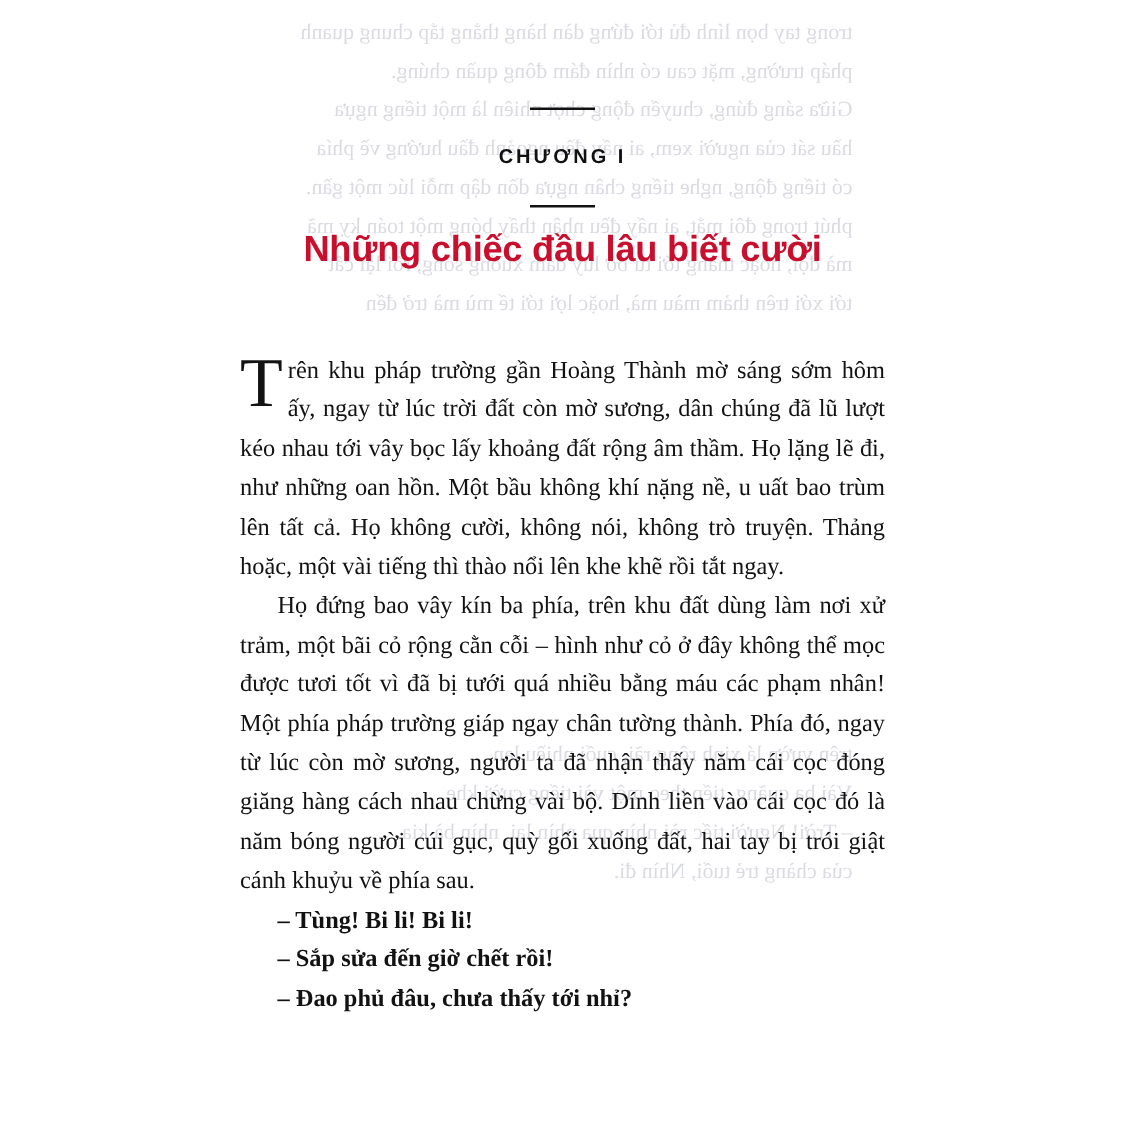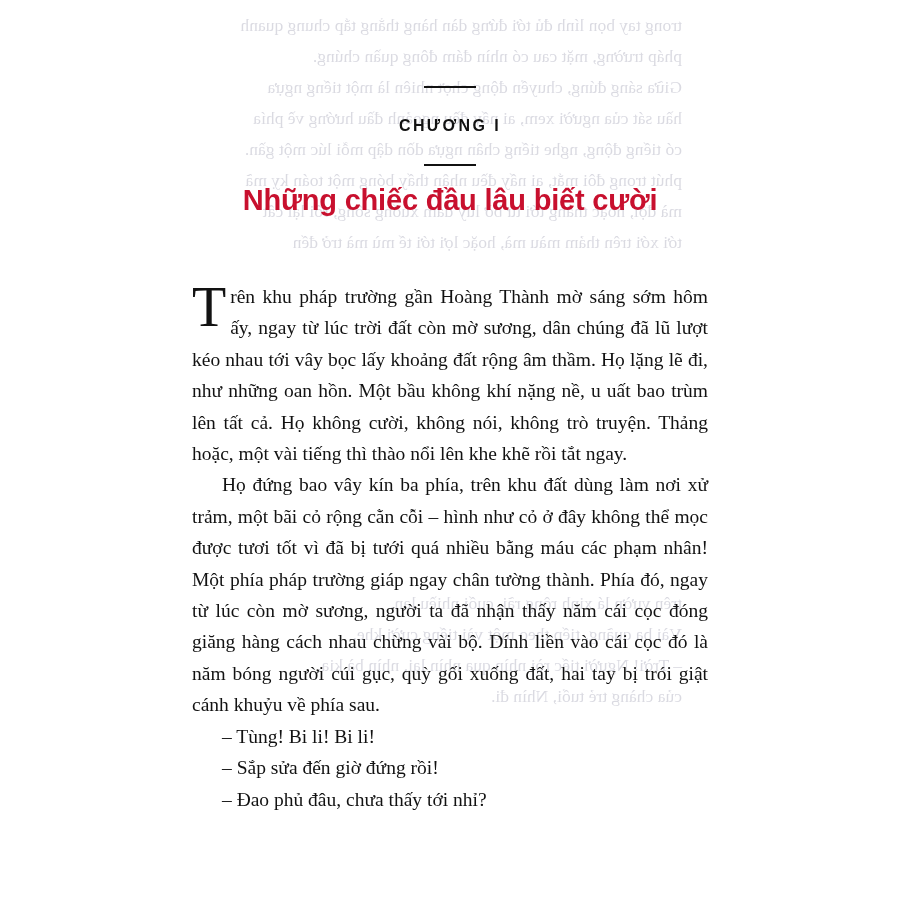--- a/index.html
+++ b/index.html
@@ -109,20 +109,21 @@
     color: #121212;
     text-align: justify;
     text-justify: inter-word;
   }
   .body-text p {
     margin: 0;
     text-indent: 30px;
   }
   .body-text p.dialogue {
     text-indent: 30px;
+    font-weight: bold;
   }
   .body-text p.first {
     text-indent: 0;
   }
 
   
   .dropcap {
     float: left;
     font-family: "Liberation Serif", serif;
     font-size: 56px;
@@ -162,20 +163,20 @@
           <span class="chapter-label">CHƯƠNG I</span>
           <span class="rule"></span>
         </div>
         <div class="chapter-title">Những chiếc đầu lâu biết cười</div>
       </div>
 
       <div class="body-text">
         <p class="first"><span class="dropcap">T</span><span>rên khu pháp trường gần Hoàng Thành mờ sáng sớm hôm ấy, ngay từ lúc trời đất còn mờ sương, dân chúng đã lũ lượt kéo nhau tới vây bọc lấy khoảng đất rộng âm thầm. Họ lặng lẽ đi, như những oan hồn. Một bầu không khí nặng nề, u uất bao trùm lên tất cả. Họ không cười, không nói, không trò truyện. Thảng hoặc, một vài tiếng thì thào nổi lên khe khẽ rồi tắt ngay.</span></p>
         <p>Họ đứng bao vây kín ba phía, trên khu đất dùng làm nơi xử trảm, một bãi cỏ rộng cằn cỗi – hình như cỏ ở đây không thể mọc được tươi tốt vì đã bị tưới quá nhiều bằng máu các phạm nhân! Một phía pháp trường giáp ngay chân tường thành. Phía đó, ngay từ lúc còn mờ sương, người ta đã nhận thấy năm cái cọc đóng giăng hàng cách nhau chừng vài bộ. Dính liền vào cái cọc đó là năm bóng người cúi gục, quỳ gối xuống đất, hai tay bị trói giật cánh khuỷu về phía sau.</p>
         <p class="dialogue">– Tùng! Bi li! Bi li!</p>
-        <p class="dialogue">– Sắp sửa đến giờ đứng rồi!</p>
+        <p class="dialogue">– Sắp sửa đến giờ chết rồi!</p>
         <p class="dialogue">– Đao phủ đâu, chưa thấy tới nhỉ?</p>
 
       </div>
 
     </div>
   </div>
 </div>
 
 </body></html>

